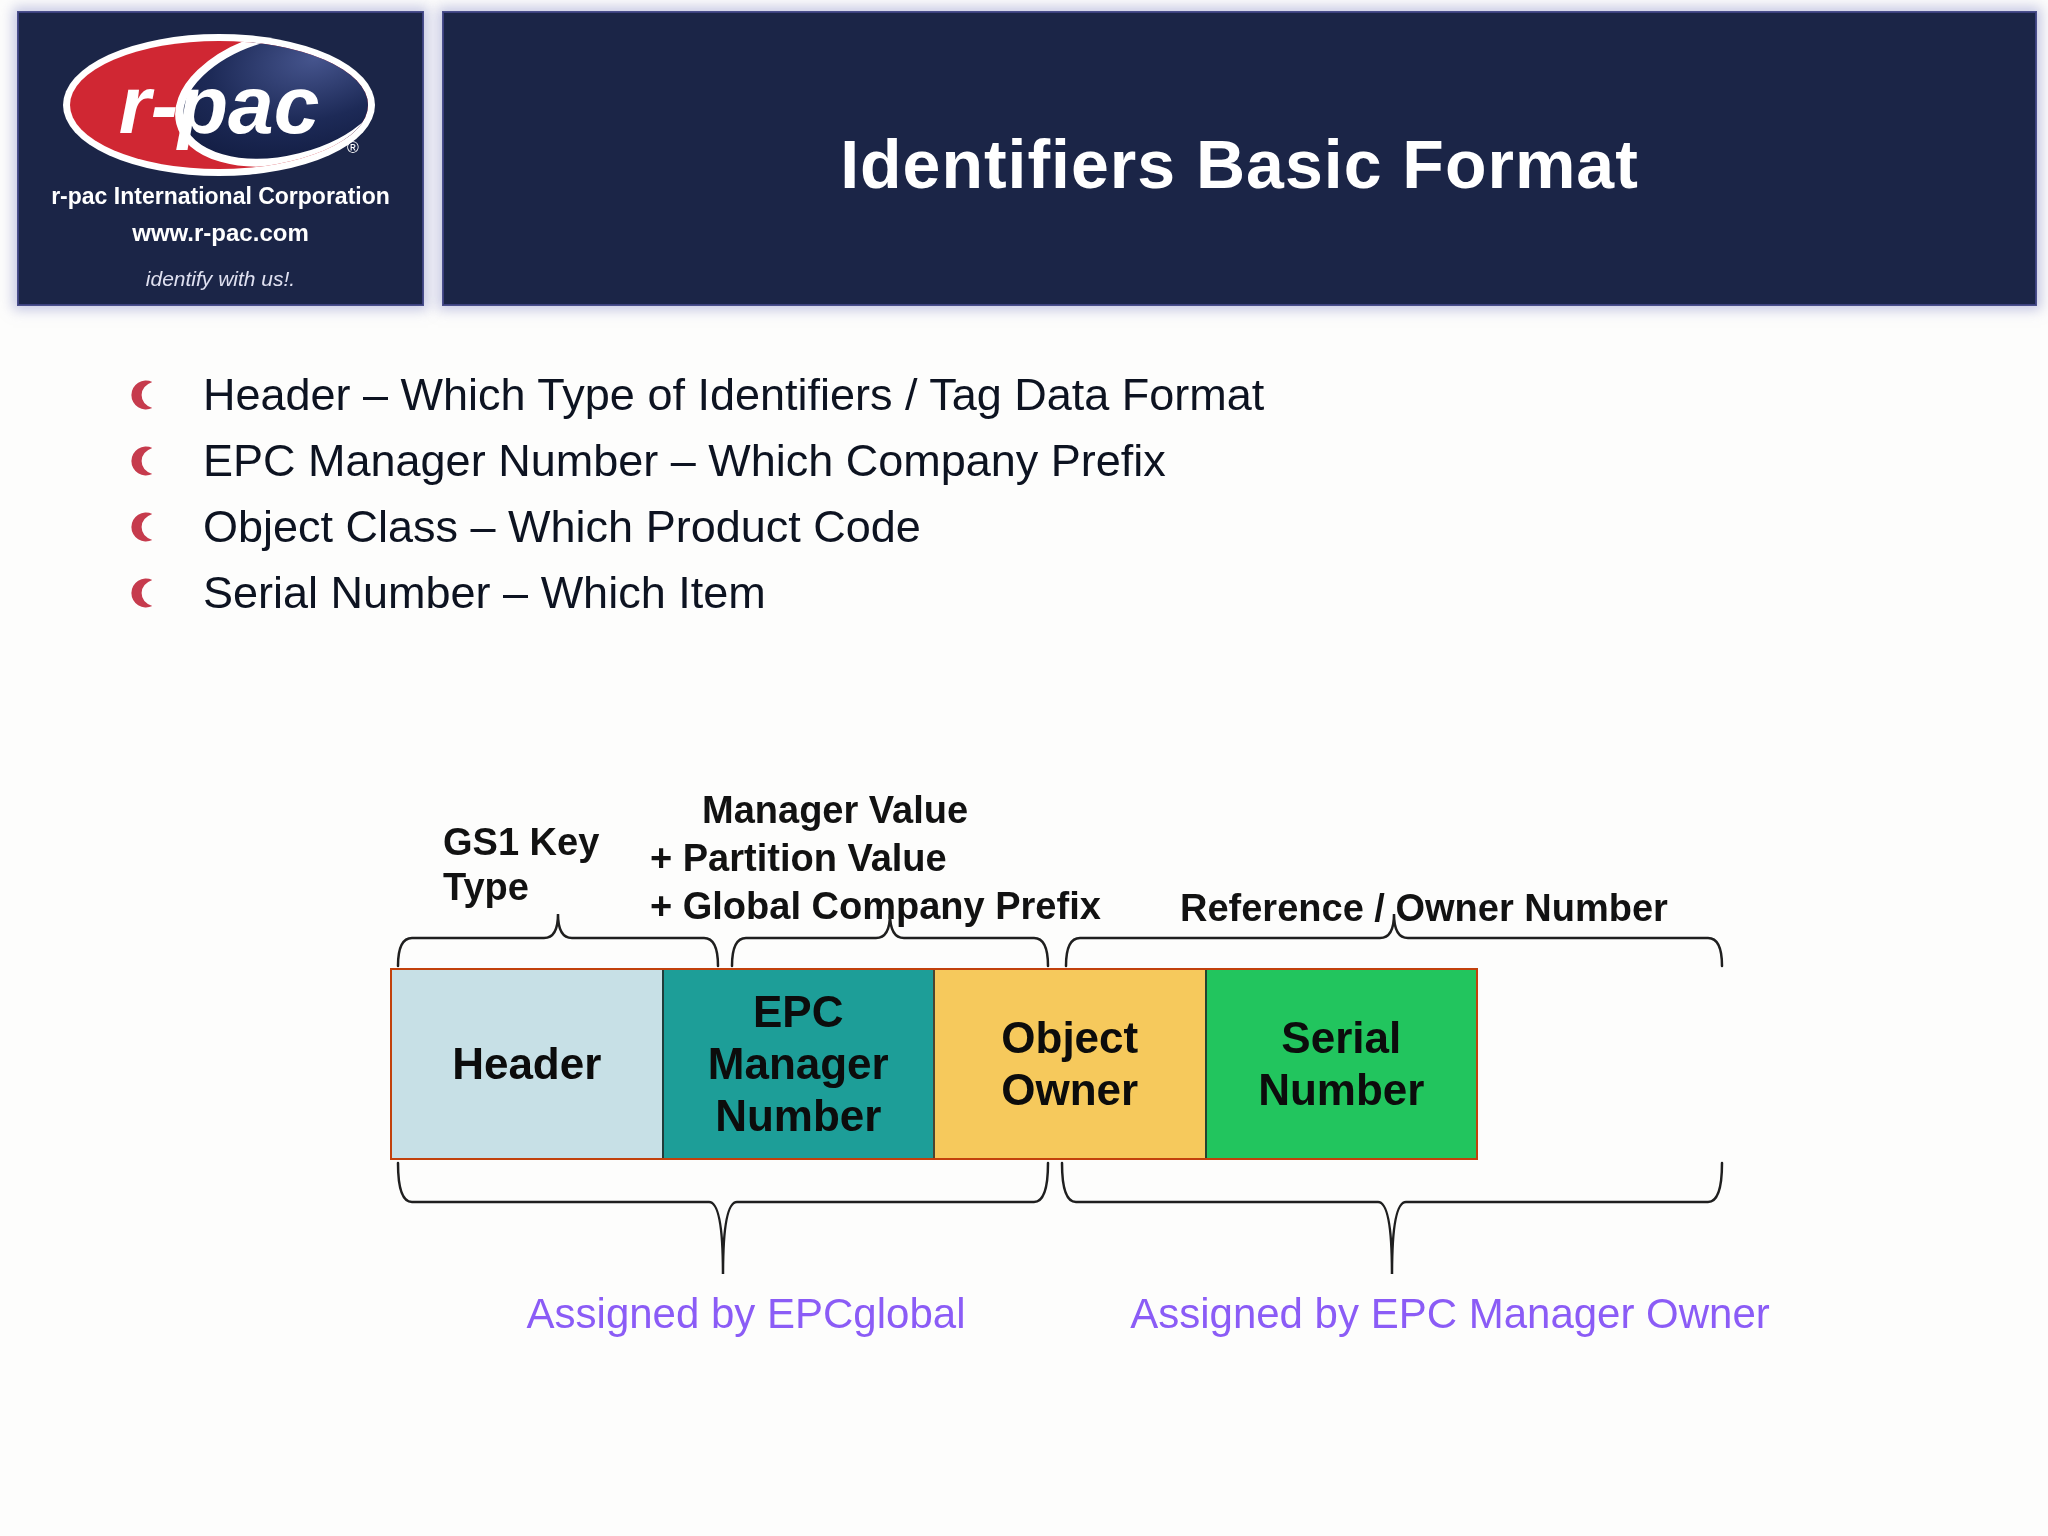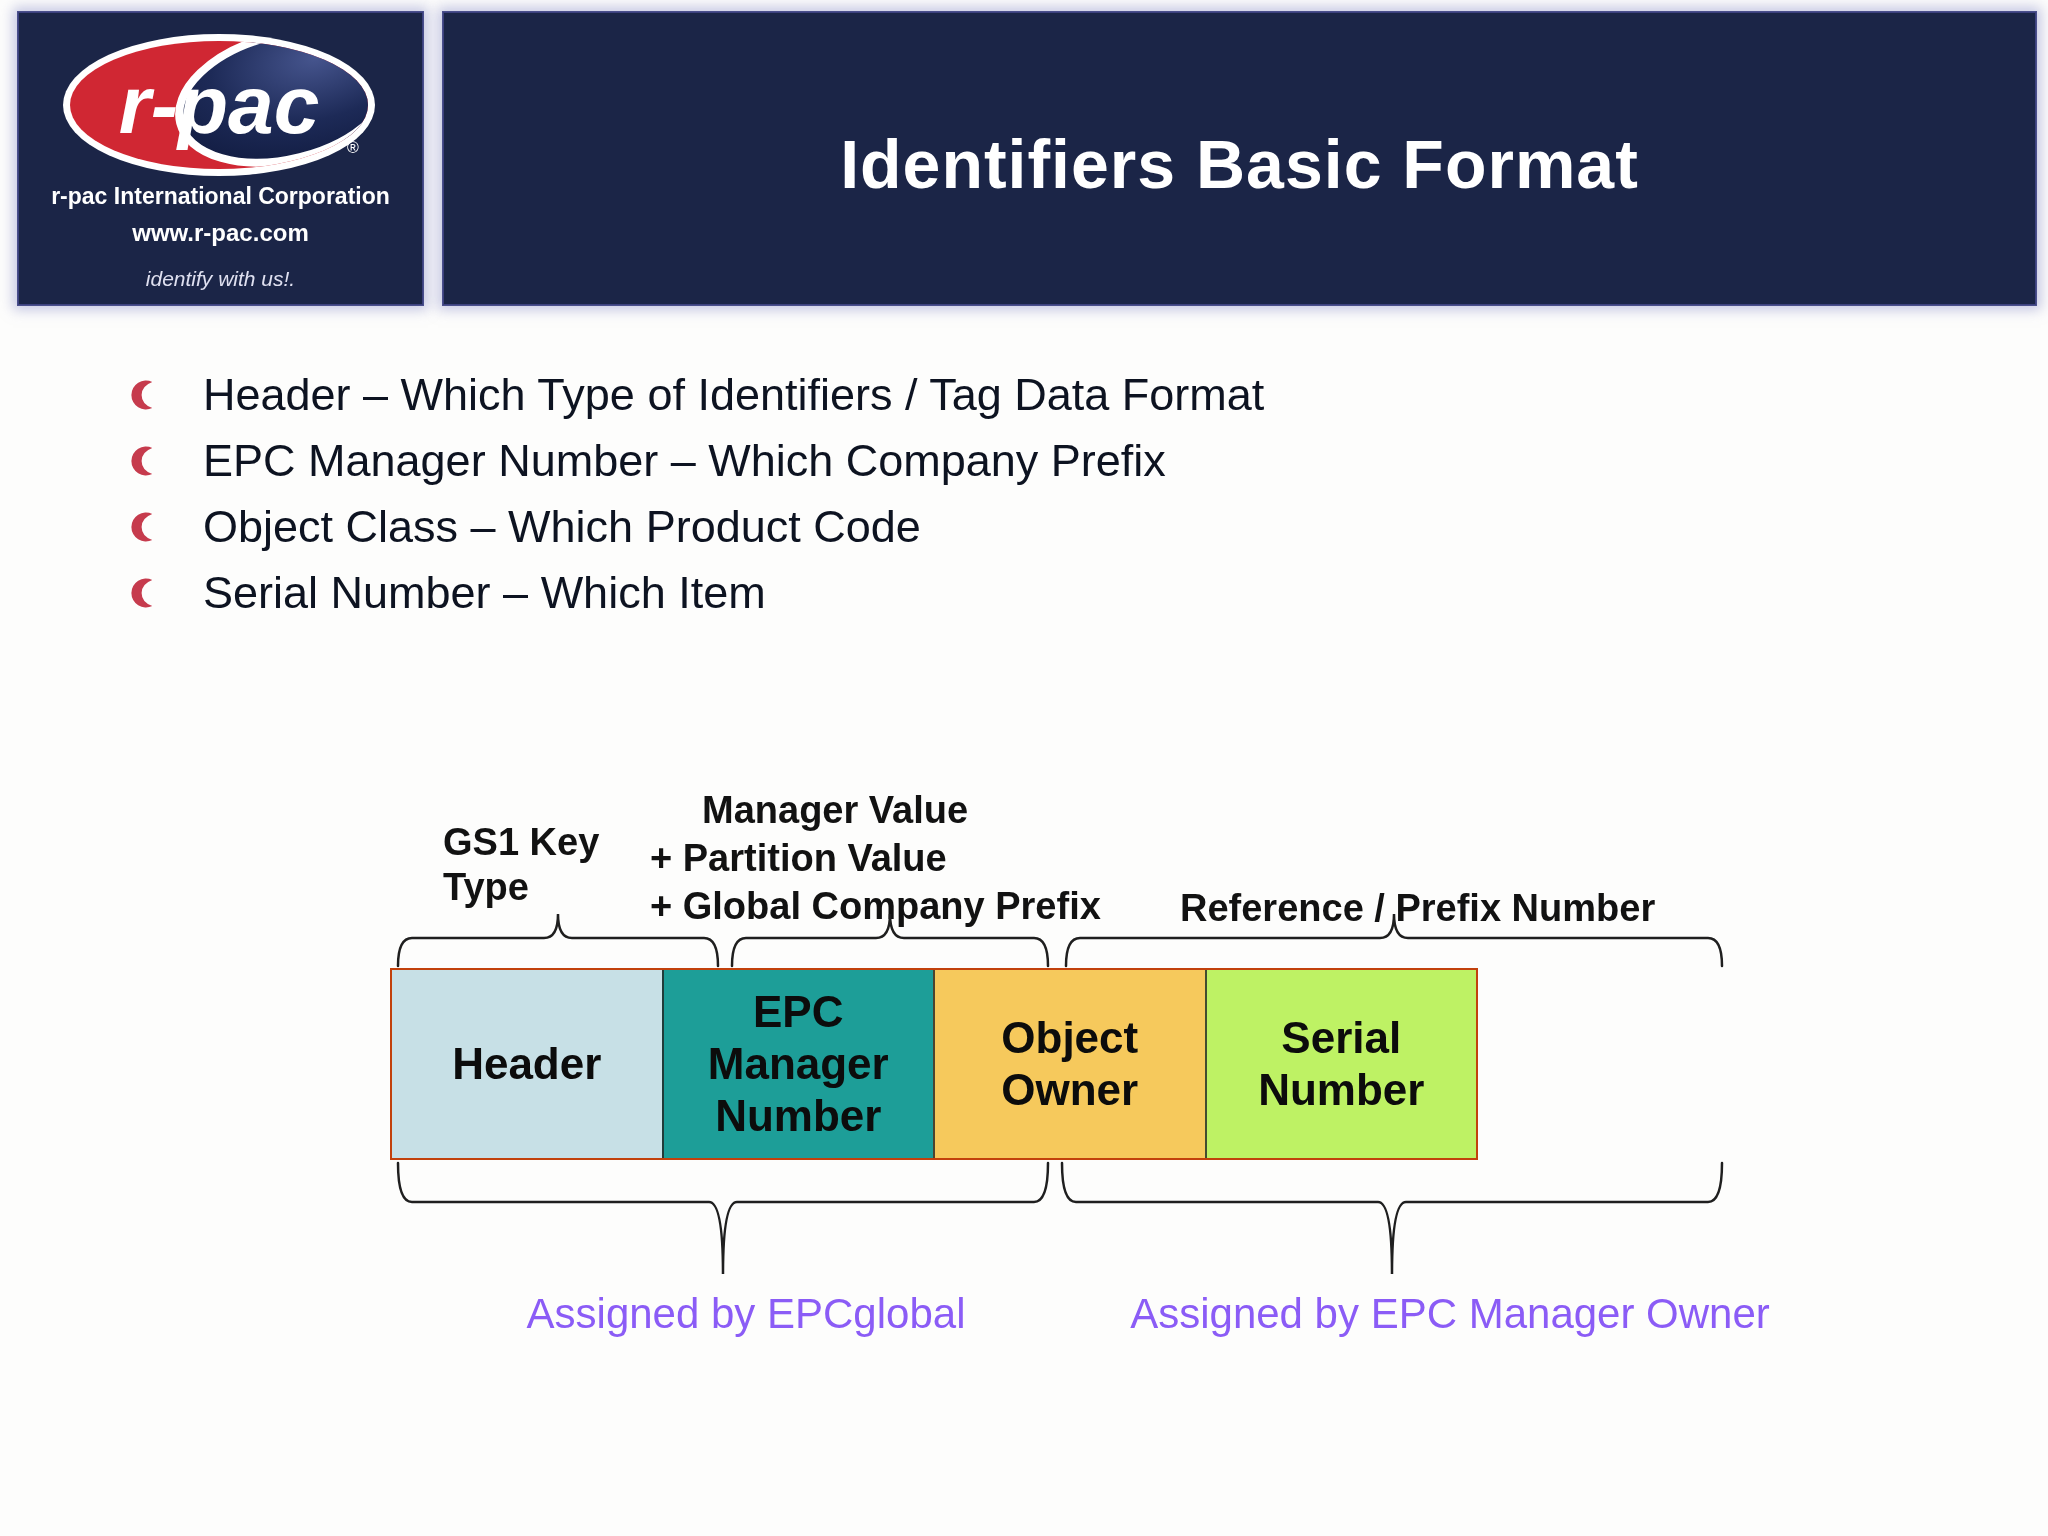--- a/index.html
+++ b/index.html
@@ -121,21 +121,21 @@
   <div class="diag-label lbl-gs1">
     <span class="l1" style="display:block">GS1 Key</span>
     <span class="l2" style="display:block">Type</span>
   </div>
   <div class="diag-label lbl-filter">
     <span class="l1">Manager Value</span>
     <span class="l2">+ Partition Value</span>
     <span class="l3">+ Global Company Prefix</span>
   </div>
   <div class="diag-label lbl-ref">
-    <span>Reference / Prefix Number</span>
+    <span>Reference / Owner Number</span>
   </div>
 
   <svg class="braces" viewBox="0 0 2048 1536">
     <g fill="none" stroke="#1f1f1f" stroke-width="2.5" stroke-linecap="round">
       <path d="M398,966 Q398,938 412,938 L544,938 Q558,938 558,914 Q558,938 572,938 L704,938 Q718,938 718,966"></path>
       <path d="M732,966 Q732,938 746,938 L876,938 Q890,938 890,914 Q890,938 904,938 L1034,938 Q1048,938 1048,966"></path>
       <path d="M1066,966 Q1066,938 1080,938 L1380,938 Q1394,938 1394,914 Q1394,938 1408,938 L1708,938 Q1722,938 1722,966"></path>
       <path d="M398,1163 Q398,1202 412,1202 L709,1202 Q723,1202 723,1274 Q723,1202 737,1202 L1034,1202 Q1048,1202 1048,1163"></path>
       <path d="M1062,1163 Q1062,1202 1076,1202 L1378,1202 Q1392,1202 1392,1274 Q1392,1202 1406,1202 L1708,1202 Q1722,1202 1722,1163"></path>
     </g>
@@ -144,21 +144,21 @@
   <div class="seg-row">
     <div class="seg" style="background: rgb(199, 224, 230);">
       <span>Header</span>
     </div>
     <div class="seg" style="background: rgb(29, 158, 152);">
       <span>EPC Manager Number</span>
     </div>
     <div class="seg" style="background: rgb(246, 201, 92);">
       <span>Object Owner</span>
     </div>
-    <div class="seg" style="background: #bef264;">
+    <div class="seg" style="background: #22c55e;">
       <span>Serial Number</span>
     </div>
   </div>
 
   <div class="assigned-label lbl-assigned-epcglobal">Assigned by EPCglobal</div>
   <div class="assigned-label lbl-assigned-owner">Assigned by EPC Manager Owner</div>
 
 </div>
 
 </body></html>

